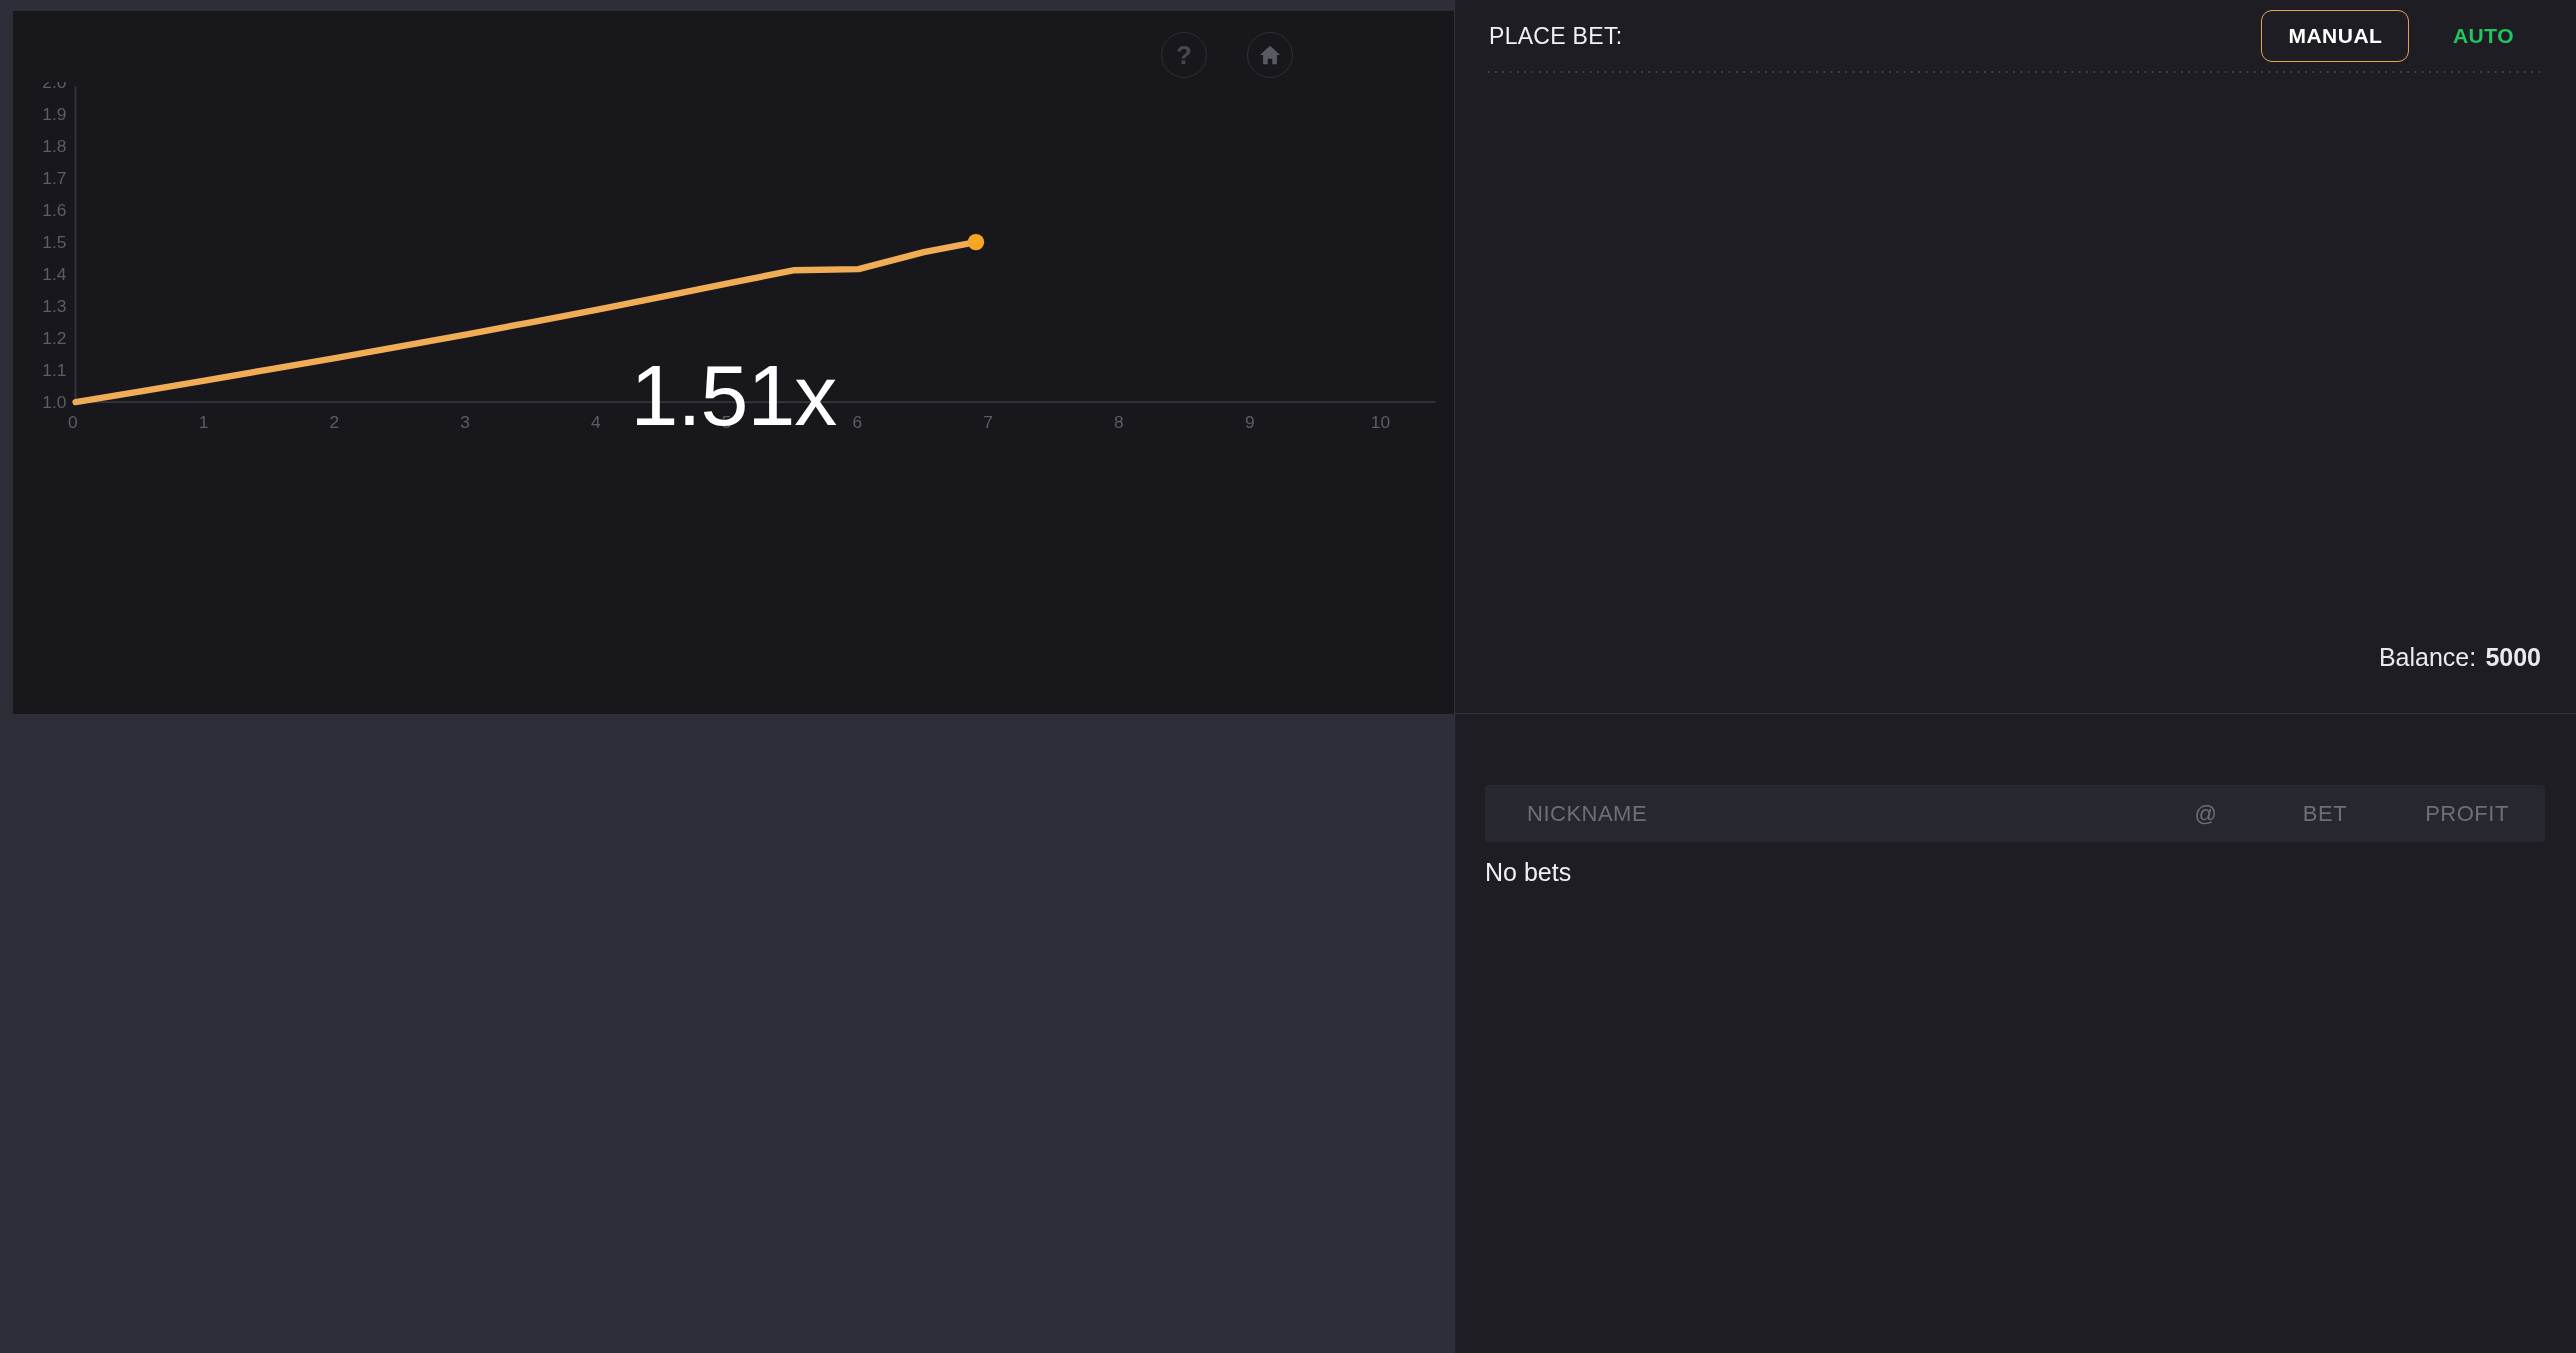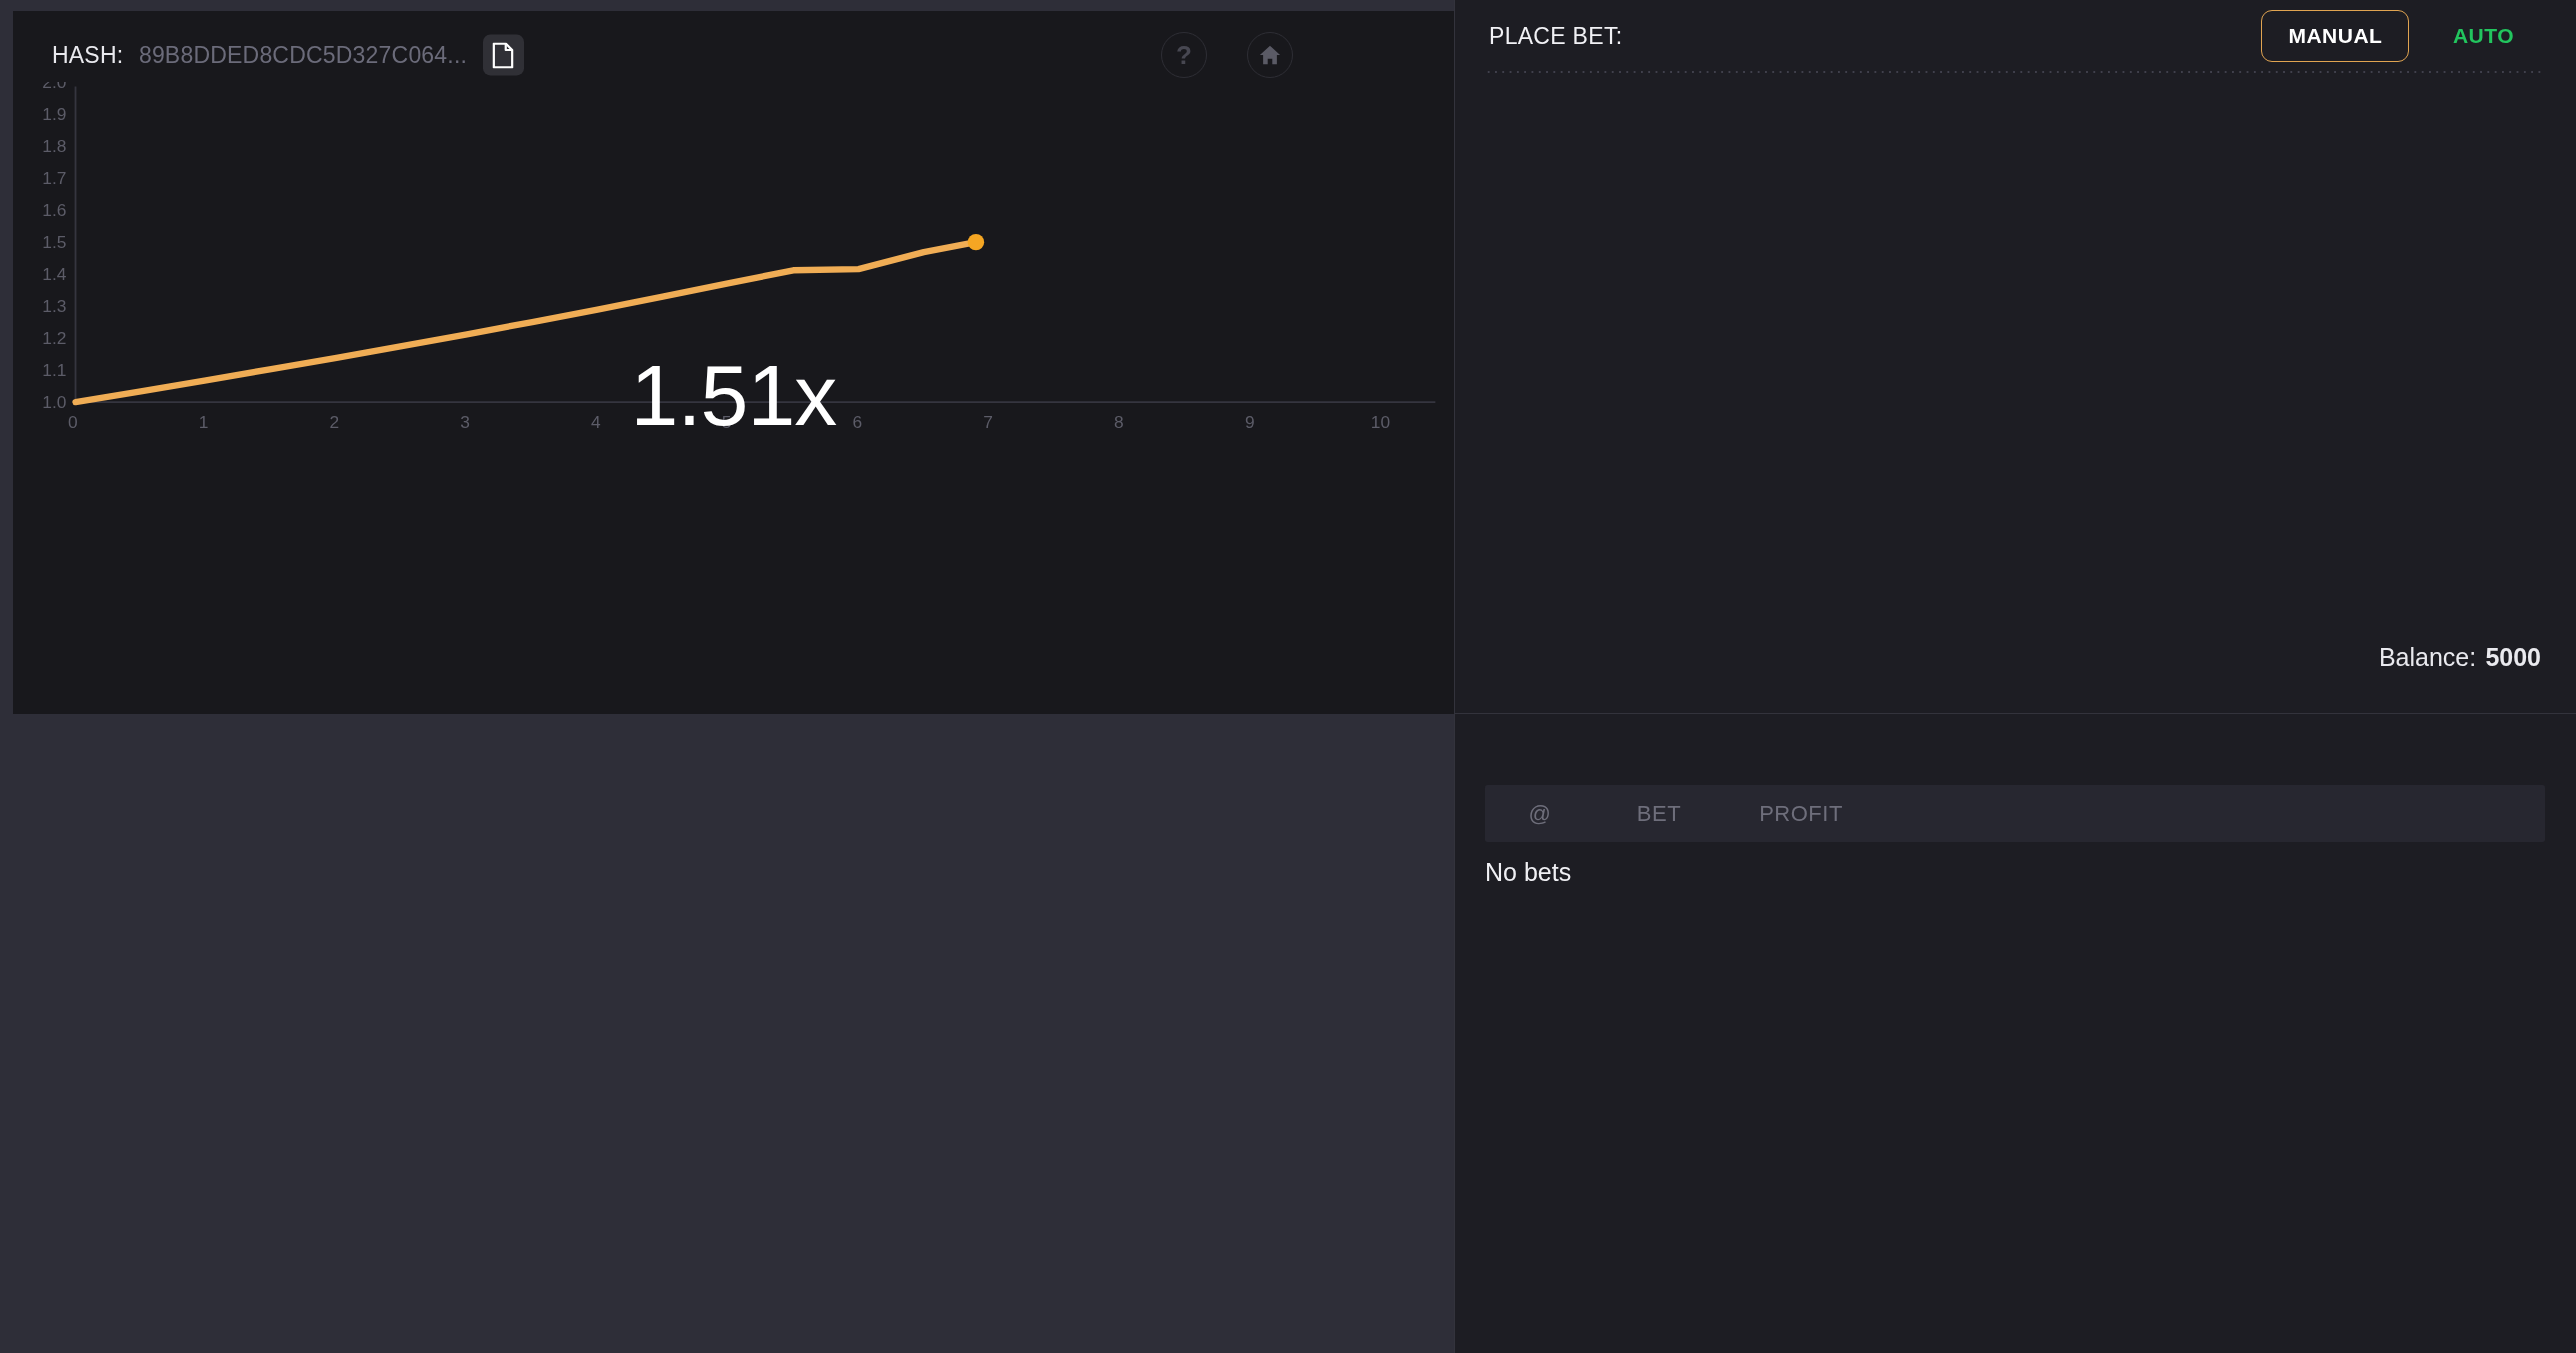--- a/index.html
+++ b/index.html
@@ -136,30 +136,20 @@
 </style>
 </head>
 <body>
 
 <div id="root">
 
   <div class="left-col">
     <div class="game-panel">
 
       <div class="game-topbar">
-        <div class="hash-wrap">
-          <span class="hash-label">HASH:</span>
-          <span class="hash-value">89B8DDED8CDC5D327C064...</span>
-          <span class="doc-btn">
-            <svg width="22" height="26" viewBox="0 0 24 28" aria-hidden="true">
-              <path d="M2 1 H15 L22 8 V27 H2 Z" fill="none" stroke="#ffffff" stroke-width="2.4" stroke-linejoin="round"></path>
-              <path d="M15 1 V8 H22" fill="none" stroke="#ffffff" stroke-width="2.4" stroke-linejoin="round"></path>
-            </svg>
-          </span>
-        </div>
 
         <div class="circ-btn help">
           <span class="qmark">?</span>
         </div>
         <div class="circ-btn home">
           <svg width="24" height="22" viewBox="0 0 26 24" aria-hidden="true">
             <path d="M13 2 L24 12 H20.5 V22 H15.5 V16 H10.5 V22 H5.5 V12 H2 Z" fill="#5a5a65"></path>
           </svg>
         </div>
       </div>
@@ -227,20 +217,21 @@
         <span>Balance:</span><b>5000</b>
       </div>
     </div>
 
     <div class="panel-sep"></div>
 
     <div class="panel-bets">
 
       <div class="bets-table">
         <div class="bets-thead">
+          <span class="th-nick">NICKNAME</span>
           <span class="th-at">@</span>
           <span class="th-bet">BET</span>
           <span class="th-profit">PROFIT</span>
         </div>
         <div class="no-bets">No bets</div>
       </div>
     </div>
   </div>
 
 </div>

